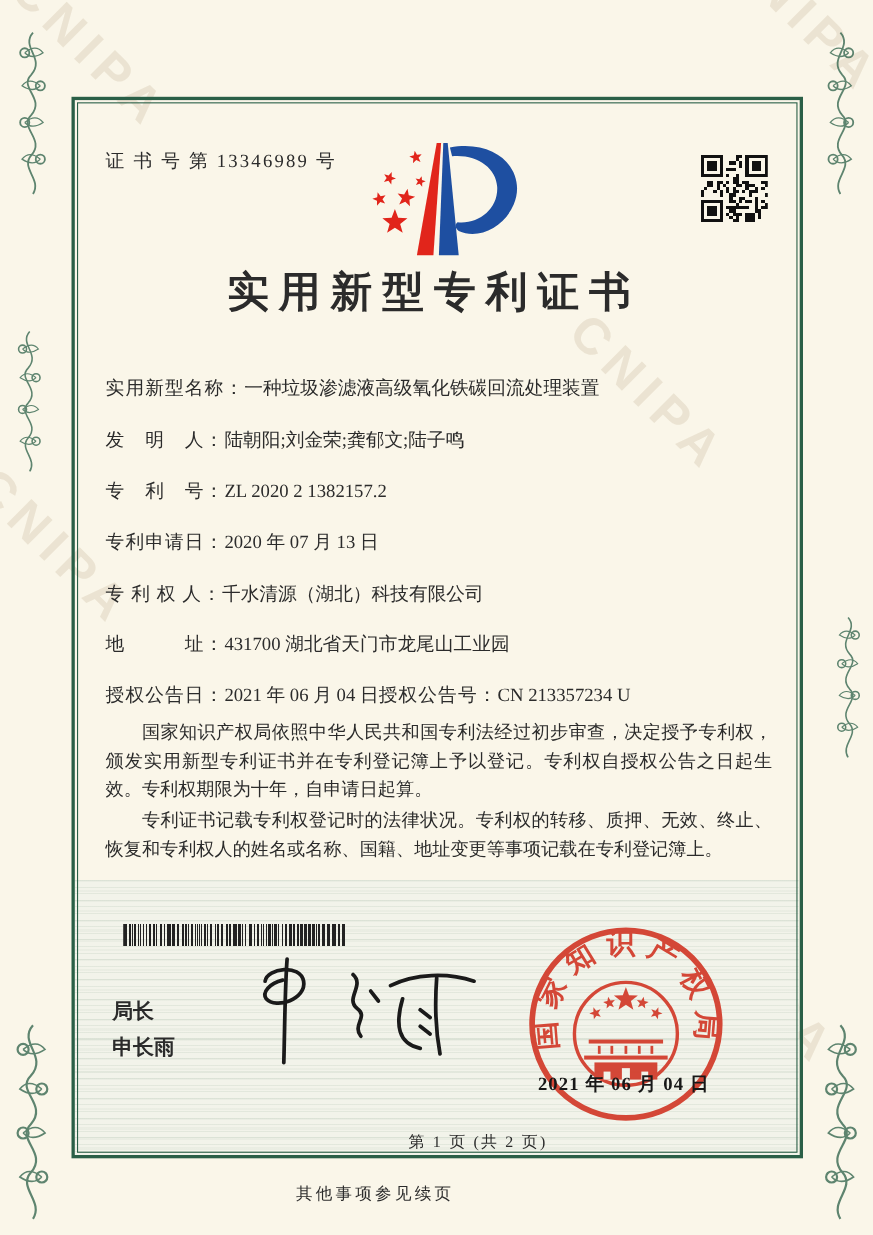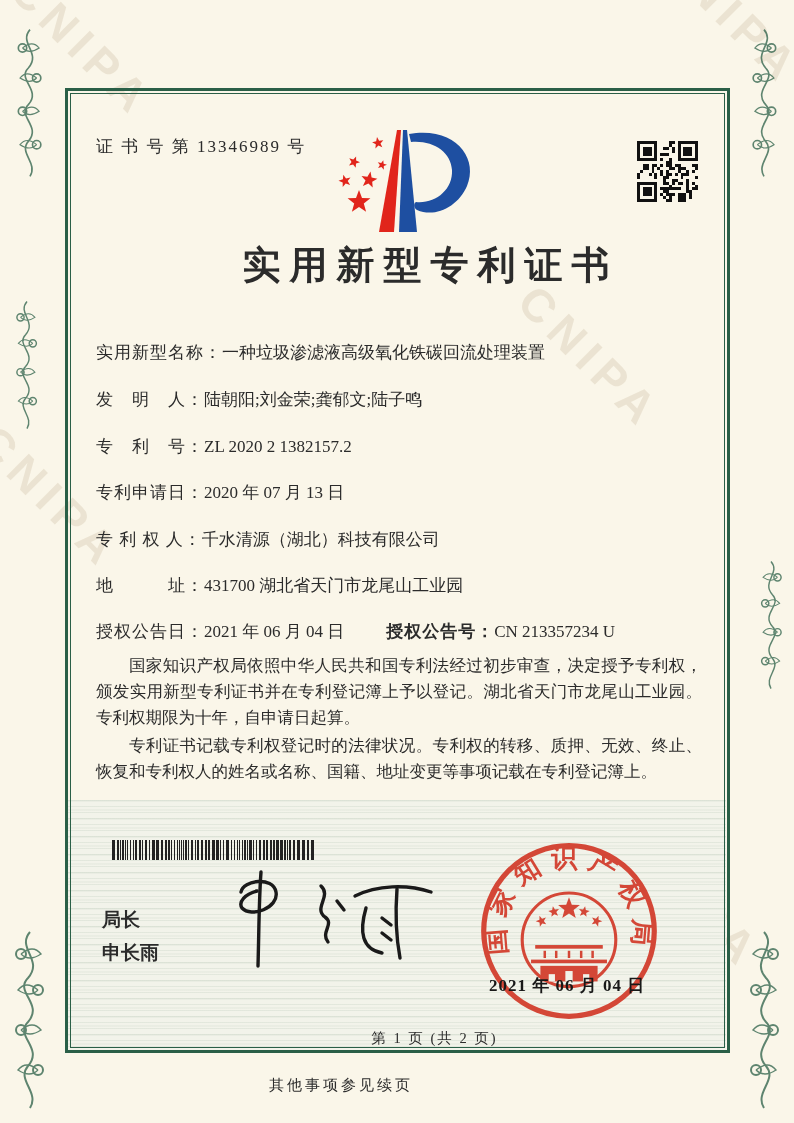--- a/index.html
+++ b/index.html
@@ -37,25 +37,25 @@
   .frame{
     position:absolute;left:65px;top:88px;width:659px;height:959px;
     border:3px solid var(--border-green);z-index:1;pointer-events:none;
   }
   .frame-inner{position:absolute;inset:2px;border:1px solid var(--border-green);}
   .cert-no{position:absolute;left:96px;top:135px;font-size:17px;letter-spacing:2px;z-index:2;}
   .logo{position:absolute;left:333px;top:124px;z-index:2;}
   .qr{position:absolute;left:637px;top:141px;z-index:2;}
   .title{
     position:absolute;left:65px;top:240px;width:659px;margin:0;text-align:center;
-    font-size:38px;font-weight:bold;letter-spacing:9px;z-index:2;padding-left:36px;
+    font-size:38px;font-weight:bold;letter-spacing:9px;z-index:2;
   }
   .field{position:absolute;left:96px;width:600px;font-size:17px;z-index:2;white-space:nowrap;}
   .field .flabel{letter-spacing:1px;}
-  .field .second{margin-left:42px;font-weight:bold;}
+  .field .second{}
   .paras{position:absolute;left:96px;top:653px;width:606px;z-index:2;
     font-size:16.5px;line-height:1.58;text-align:justify;}
   .paras p{margin:0 0 2px 0;text-indent:2em;}
   .barcode{position:absolute;left:112px;top:840px;z-index:2;}
   .signer{position:absolute;left:102px;top:903px;font-size:19px;line-height:1.75;z-index:2;font-weight:bold;}
   .signature{position:absolute;left:225px;top:856px;z-index:2;}
   .seal{position:absolute;left:478px;top:840px;z-index:2;opacity:.93;}
   .seal-date{position:absolute;left:489px;top:974px;font-size:17px;font-weight:600;
     letter-spacing:1px;color:#181818;z-index:3;white-space:nowrap;}
   .page-num{position:absolute;left:65px;top:1029px;width:659px;text-align:center;
@@ -277,21 +277,21 @@
     <span class="flabel">专 利 权 人：</span><span class="fvalue">千水清源（湖北）科技有限公司</span>
   </div>
   <div class="field" style="top:574px">
     <span class="flabel">地　　　址：</span><span class="fvalue">431700 湖北省天门市龙尾山工业园</span>
   </div>
   <div class="field" style="top:620px">
     <span class="flabel">授权公告日：</span><span class="fvalue">2021 年 06 月 04 日</span><span class="flabel second">授权公告号：</span><span class="fvalue">CN 213357234 U</span>
   </div>
 
   <div class="paras">
-    <p>国家知识产权局依照中华人民共和国专利法经过初步审查，决定授予专利权，颁发实用新型专利证书并在专利登记簿上予以登记。湖北省天门市龙尾山工业园。专利权期限为十年，自申请日起算。</p>
+    <p>国家知识产权局依照中华人民共和国专利法经过初步审查，决定授予专利权，颁发实用新型专利证书并在专利登记簿上予以登记。专利权自授权公告之日起生效。专利权期限为十年，自申请日起算。</p>
     <p>专利证书记载专利权登记时的法律状况。专利权的转移、质押、无效、终止、恢复和专利权人的姓名或名称、国籍、地址变更等事项记载在专利登记簿上。</p>
   </div>
 
   <svg id="barcode" class="barcode" width="205" height="20" viewBox="0 0 205 20" shape-rendering="crispEdges">
       <rect x="0" y="0" width="3" height="20" fill="#222"></rect>
       <rect x="5" y="0" width="2" height="20" fill="#222"></rect>
       <rect x="8" y="0" width="1" height="20" fill="#222"></rect>
       <rect x="10" y="0" width="2" height="20" fill="#222"></rect>
       <rect x="13" y="0" width="1" height="20" fill="#222"></rect>
       <rect x="15" y="0" width="1" height="20" fill="#222"></rect>

